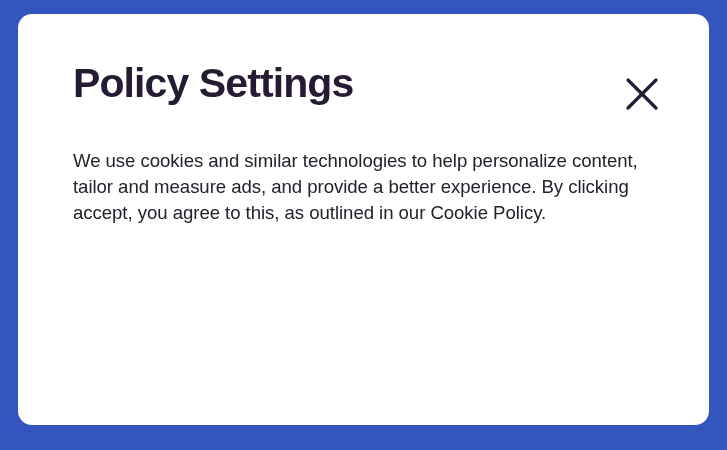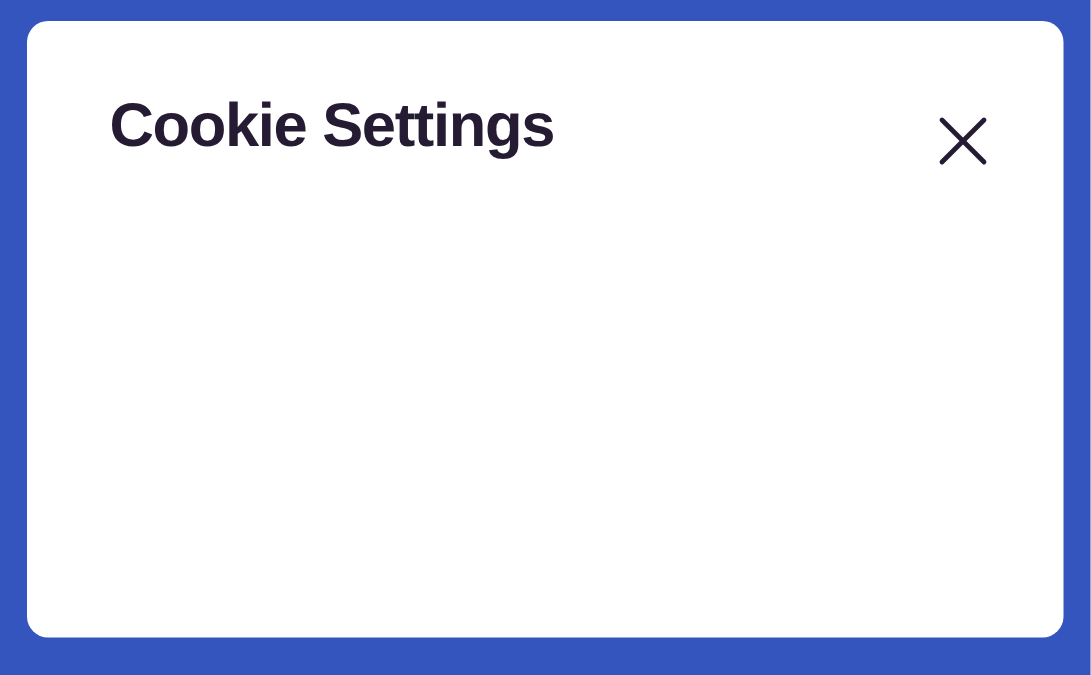--- a/index.html
+++ b/index.html
@@ -128,28 +128,29 @@
   }
 </style>
 </head>
 <body>
 
 <div id="page">
 
   <div id="cookie-card">
 
     <div class="card-header">
-      <h1 id="dialog-title">Cookie Settings</h1>
+      <h1 id="dialog-title">Policy Settings</h1>
 
       <button id="close-button" aria-label="Close">
         <span>
           <svg width="34" height="34" viewBox="0 0 34 34" aria-hidden="true">
             <line x1="3" y1="3" x2="31" y2="31" stroke="#251b33" stroke-width="3.2" stroke-linecap="round"></line>
             <line x1="31" y1="3" x2="3" y2="31" stroke="#251b33" stroke-width="3.2" stroke-linecap="round"></line>
           </svg>
         </span>
       </button>
     </div>
 
+    <p id="dialog-body">We use cookies and similar technologies to help personalize content, tailor and measure ads, and provide a better experience. By clicking accept, you agree to this, as outlined in our Cookie Policy.</p>
 
 
   </div>
 </div>
 
 </body></html>

